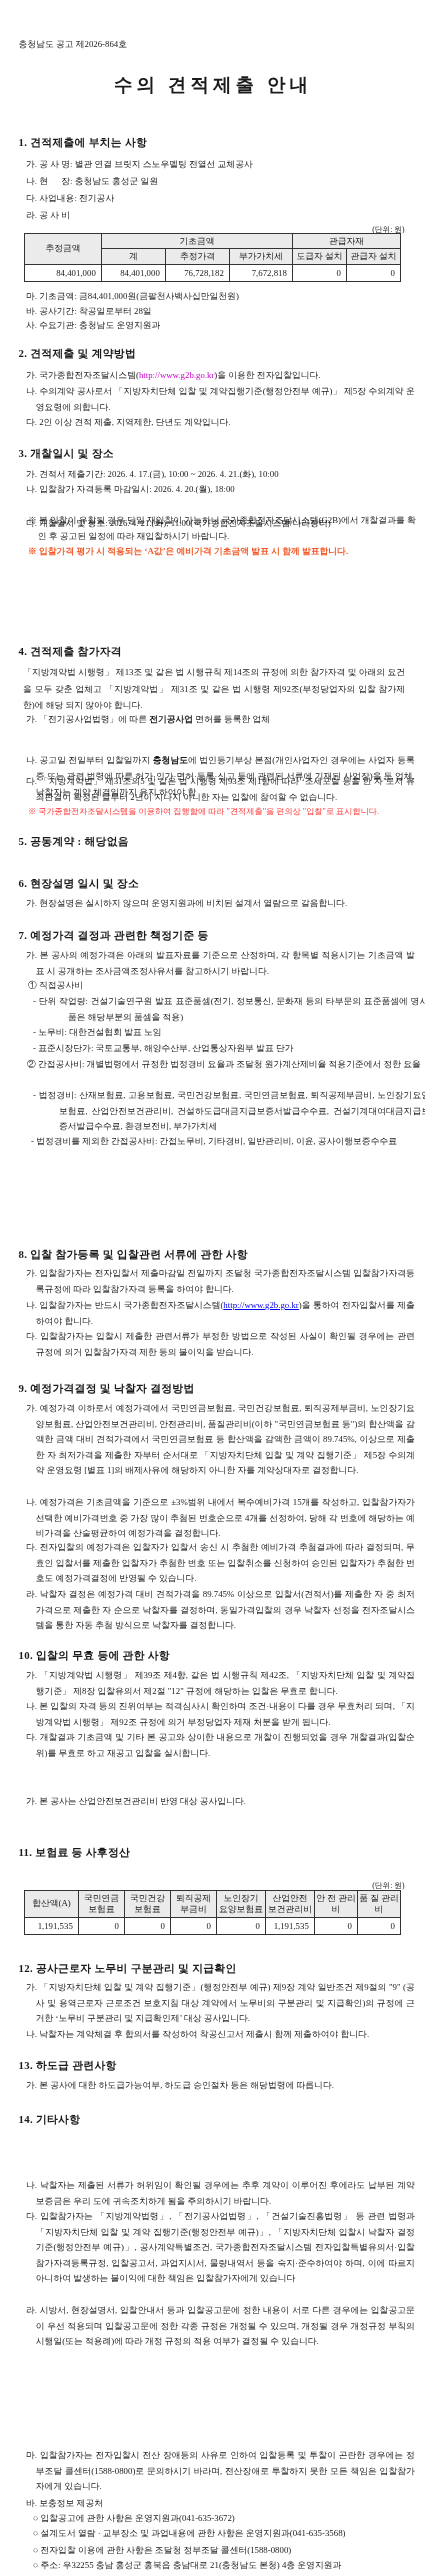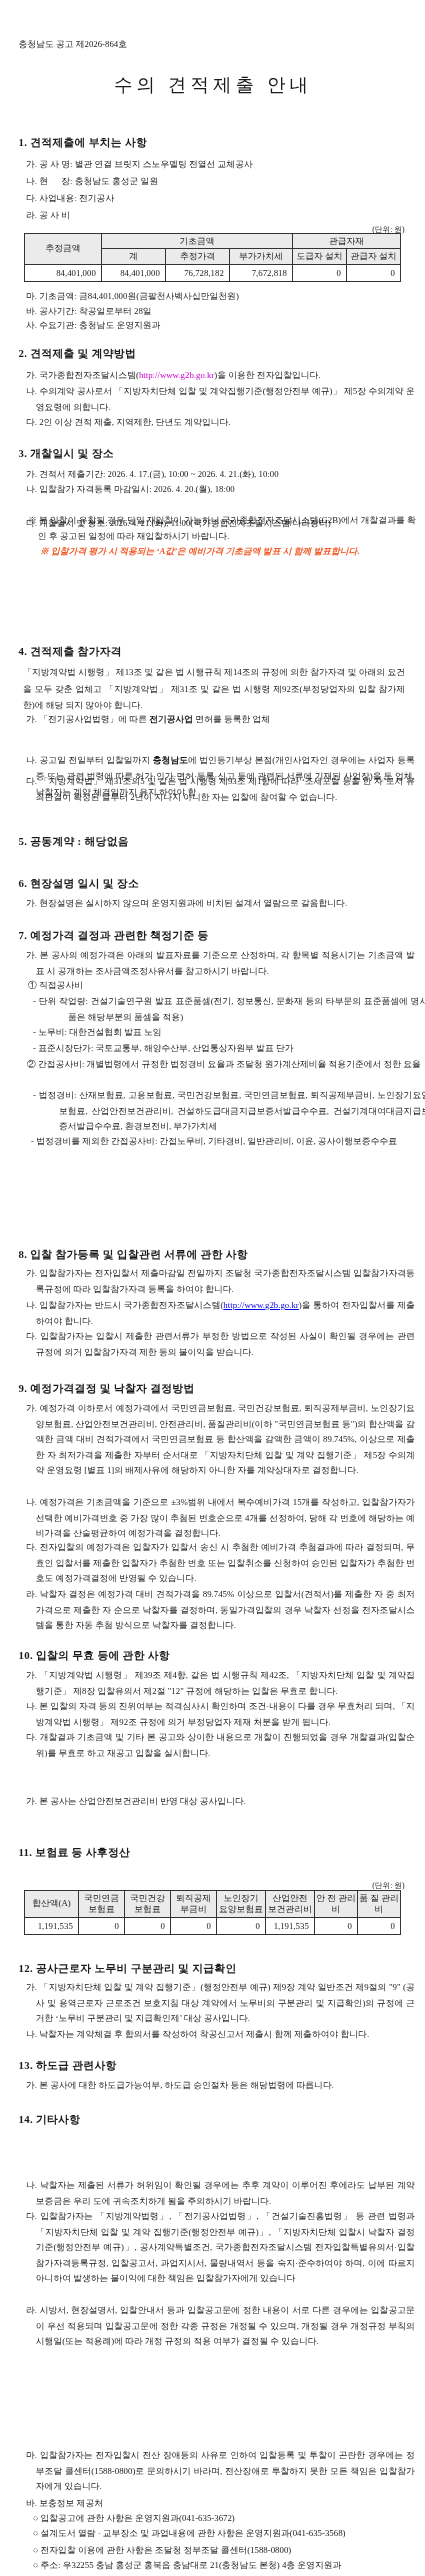--- a/index.html
+++ b/index.html
@@ -22,21 +22,21 @@
   .unit{font-size:7.7px;text-align:right;}
   .note-orange{color:#f05a28;font-weight:bold;}
   .note-red{color:#ff3232;}
   .link-magenta{color:#cc00cc;}
   .link-blue{color:#0000ee;text-decoration:underline;}
   .b{font-weight:bold;}
   table.doc{border-collapse:collapse;border:1px solid #333333;table-layout:fixed;}
   table.doc th,table.doc td{border:0.5px solid #333333;font-weight:normal;}
   table.doc th{background:#ebebeb;text-align:center;font-size:8.8px;padding:1.5px 1px;line-height:11.3px;}
   table.doc td{text-align:right;padding:3.1px 5.2px;font-size:8.8px;}
-  .title{font-size:18.5px;font-weight:normal;letter-spacing:4.1px;}
+  .title{font-size:18.5px;font-weight:bold;letter-spacing:4.1px;}
 </style>
 </head>
 <body>
 
 <div id="page">
 
   <div class="blk" style="top:37px;left:18.5px;">충청남도 공고 제2026-864호</div>
   <div class="blk center title" style="top:78px;">수의 견적제출 안내</div>
 
   <div class="blk heading" style="top:135px;left:18.5px;">1. 견적제출에 부치는 사항</div>
@@ -88,31 +88,32 @@
     <span>가. 국가종합전자조달시스템(</span><span class="link-magenta">http://www.g2b.go.kr</span><span>)을 이용한 전자입찰입니다.</span>
   </div>
   <div class="blk hang" style="top:384px;left:26px;width:379px;">나. 수의계약 공사로서 「지방자치단체 입찰 및 계약집행기준(행정안전부 예규)」 제5장 수의계약 운영요령에 의합니다.</div>
   <div class="blk" style="top:415px;left:26px;">다. 2인 이상 견적 제출, 지역제한, 단년도 계약입니다.</div>
 
   <div class="blk heading" style="top:446px;left:18.5px;">3. 개찰일시 및 장소</div>
   <div class="blk" style="top:467px;left:26px;">가. 견적서 제출기간: 2026. 4. 17.(금), 10:00  ~  2026. 4. 21.(화), 10:00</div>
   <div class="blk" style="top:482px;left:26px;">나. 입찰참가 자격등록 마감일시: 2026. 4. 20.(월), 18:00</div>
   <div class="blk" style="top:516px;left:26px;">다. 개찰일시 및 장소: 2026. 4. 21.(화), 11:00(국가종합전자조달시스템/나라장터)</div>
   <div class="blk hang" style="top:513px;left:28px;width:378px;">※ 본 입찰이 유찰될 경우 당일 재입찰이 가능하니 국가종합전자조달시스템(G2B)에서 개찰결과를 확인 후 공고된 일정에 따라 재입찰하시기 바랍니다.</div>
-  <div class="blk note-orange" style="top:544px;left:40px;width:378px;font-style:italic;">※ 입찰가격 평가 시 적용되는 ‘A값’은 예비가격 기초금액 발표 시 함께 발표합니다.</div>
+  <div class="blk note-orange" style="top:544px;left:28px;width:378px;">※ 입찰가격 평가 시 적용되는 ‘A값’은 예비가격 기초금액 발표 시 함께 발표합니다.</div>
 
   <div class="blk heading" style="top:644px;left:18.5px;">4. 견적제출 참가자격</div>
   <div class="blk just" style="top:664px;left:23px;width:382px;line-height:16.5px;">「지방계약법 시행령」 제13조 및 같은 법 시행규칙 제14조의 규정에 의한 참가자격 및 아래의 요건을 모두 갖춘 업체고 「지방계약법」 제31조 및 같은 법 시행령 제92조(부정당업자의 입찰 참가제한)에 해당 되지 않아야 합니다.</div>
   <div class="blk" style="top:712px;left:26px;">
     <span>가. 「전기공사업법령」에 따른 </span><span class="b">전기공사업</span><span> 면허를 등록한 업체</span>
   </div>
   <div class="blk hang" style="top:752px;left:26px;width:379px;line-height:16px;">
     <span>나. 공고일 전일부터 입찰일까지 </span><span class="b">충청남도</span><span>에 법인등기부상 본점(개인사업자인 경우에는 사업자 등록증 또는 관련 법령에 따른 허가·인가·면허·등록·신고 등에 관련된 서류에 기재된 사업장)을 둔 업체, 낙찰자는 계약 체결일까지 유지 하여야 함</span>
   </div>
   <div class="blk hang" style="top:774px;left:26px;width:379px;">다. 「지방계약법」 제31조의5 및 같은 법 시행령 제93조 제1항에 따라 ‘조세포탈 등을 한 자’로서 유죄판결이 확정된 날부터 2년이 지나지 아니한 자는 입찰에 참여할 수 없습니다.</div>
+  <div class="blk note-red" style="top:804px;left:28px;width:381px;font-size:8.2px;">※ 국가종합전자조달시스템을 이용하여 집행함에 따라 "견적제출"을 편의상 "입찰"로 표시합니다.</div>
 
   <div class="blk heading" style="top:834px;left:18.5px;">5. 공동계약 : 해당없음</div>
 
   <div class="blk heading" style="top:876px;left:18.5px;">6. 현장설명 일시 및 장소</div>
   <div class="blk" style="top:896px;left:26px;">가. 현장설명은 실시하지 않으며 운영지원과에 비치된 설계서 열람으로 갈음합니다.</div>
 
   <div class="blk heading" style="top:928px;left:18.5px;">7. 예정가격 결정과 관련한 책정기준 등</div>
   <div class="blk hang" style="top:948px;left:26px;width:379px;">가. 본 공사의 예정가격은 아래의 발표자료를 기준으로 산정하며, 각 항목별 적용시기는 기초금액 발표 시 공개하는 조사금액조정사유서를 참고하시기 바랍니다.</div>
   <div class="blk" style="top:978px;left:28px;">① 직접공사비</div>
   <div class="blk hang68" style="top:994px;left:33px;width:369px;">- 단위 작업량: 건설기술연구원 발표 표준품셈(전기, 정보통신, 문화재 등의 타부문의 표준품셈에 명시된 품은 해당부분의 품셈을 적용)</div>

